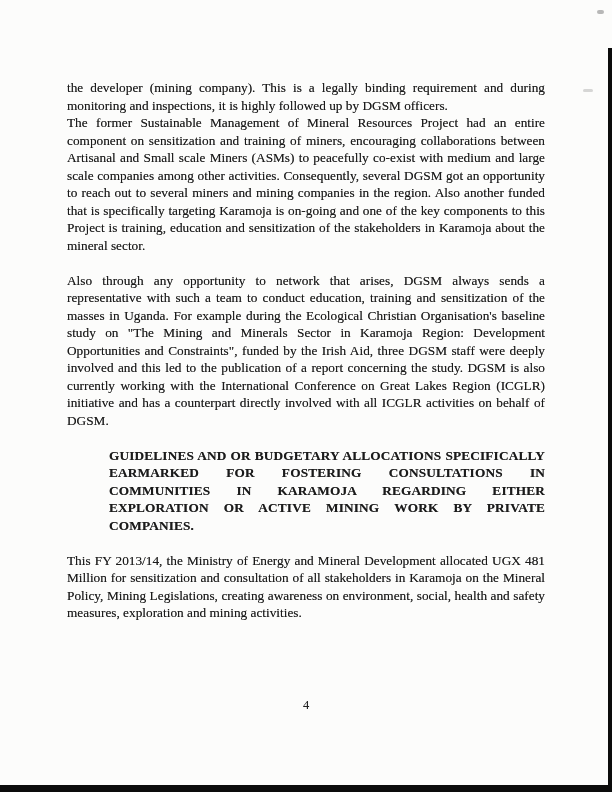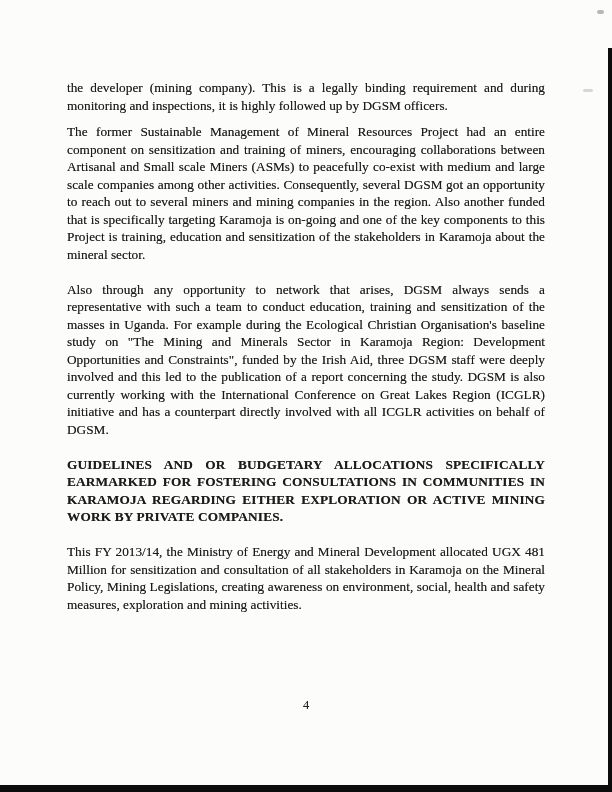--- a/index.html
+++ b/index.html
@@ -23,25 +23,26 @@
     width: 478px;
     font-size: 13.3px;
     line-height: 17.5px;
     text-align: justify;
     text-shadow: 0 0 0.4px rgba(20,20,20,0.55);
   }
   .para {
     margin: 0 0 17.5px 0;
   }
   .para.no-gap {
-    margin-bottom: 9px;
+    margin-bottom: 0;
   }
   .para.heading {
     font-weight: 700;
     letter-spacing: 0.15px;
+    margin-left: 42px;
   }
   .page-number {
     position: absolute;
     left: 0;
     top: 698px;
     width: 612px;
     text-align: center;
     font-size: 12.5px;
     color: #222;
     text-shadow: 0 0 0.4px rgba(20,20,20,0.5);

